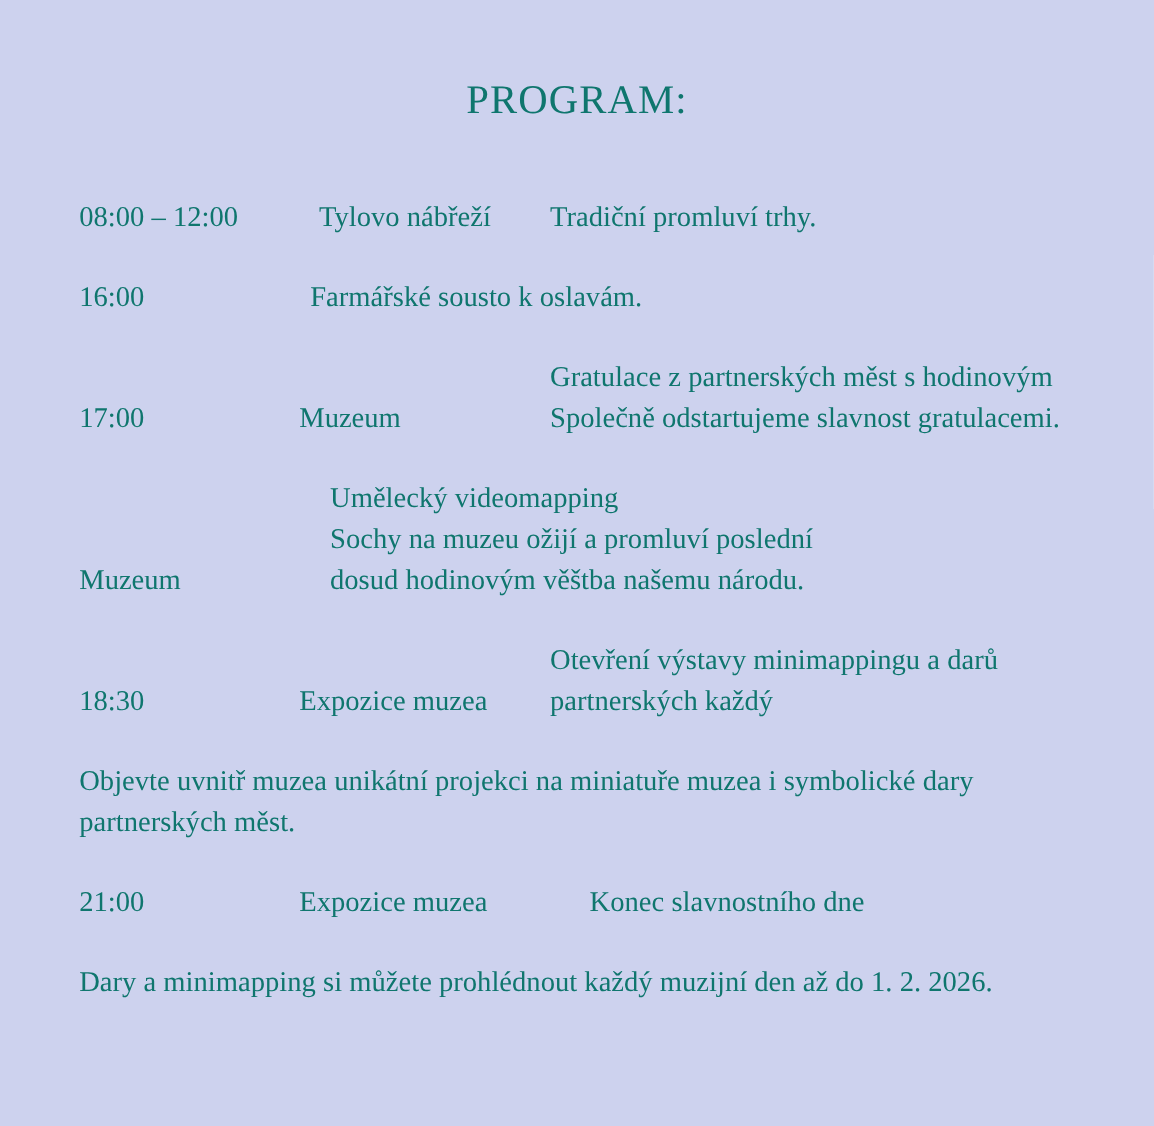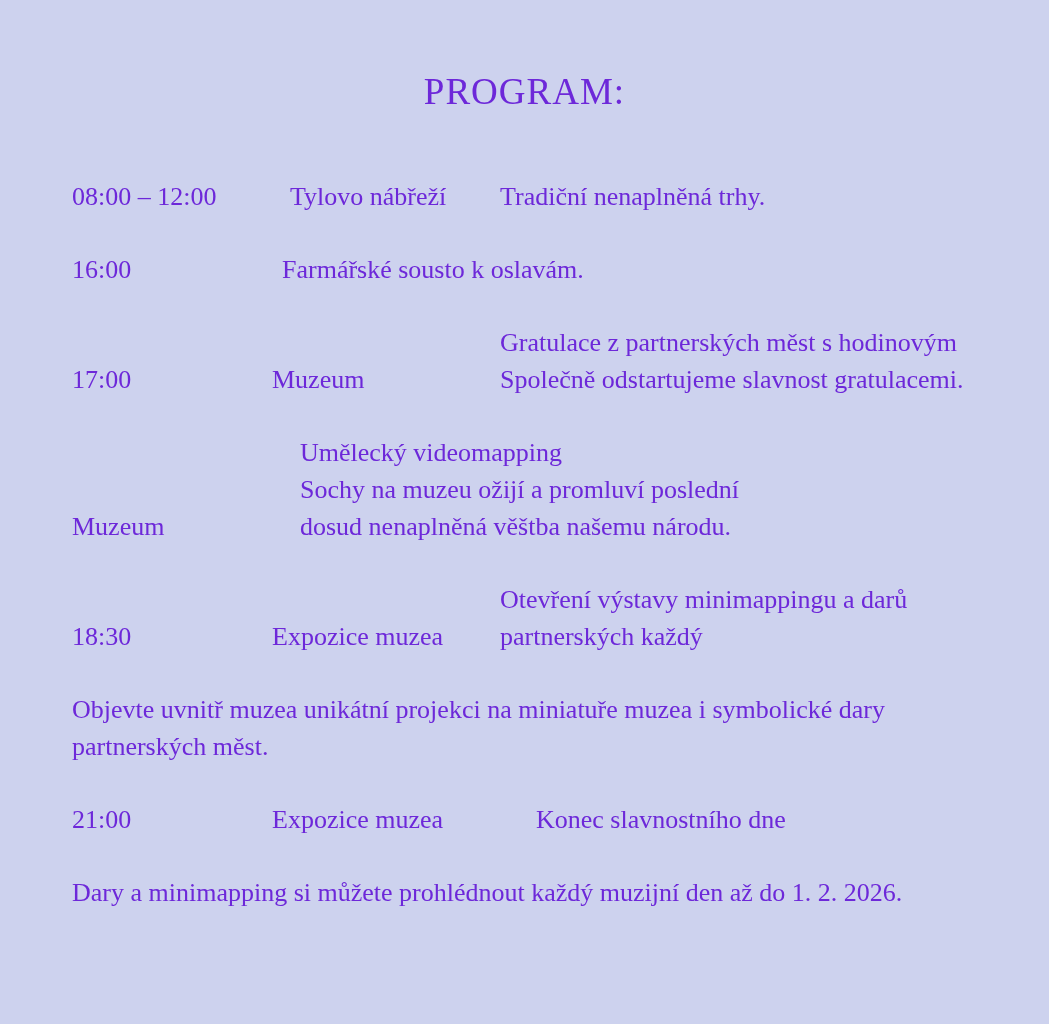--- a/index.html
+++ b/index.html
@@ -4,21 +4,21 @@
 <style>
   html, body {
     margin: 0;
     padding: 0;
   }
   .page {
     position: relative;
     width: 1049px;
     height: 1024px;
     background: #cdd2ee;
-    color: #6d28d9;
+    color: #0f766e;
     font-family: "Liberation Serif", "DejaVu Serif", serif;
     font-size: 26px;
     line-height: 37px;
     box-sizing: border-box;
     padding: 70px 60px 0 72px;
     overflow: hidden;
   }
   .title {
     margin: 0 12px 0 0;
     padding: 0;
@@ -63,21 +63,21 @@
 <body>
 
 <div class="page">
 
   <h1 class="title">PROGRAM:</h1>
 
   <div class="row">
     <div class="col-time">08:00 – 12:00</div>
     <div class="col-loc loc-indent">Tylovo nábřeží</div>
     <div class="col-desc">
-      <div>Tradiční nenaplněná trhy.</div>
+      <div>Tradiční promluví trhy.</div>
     </div>
   </div>
 
   <div class="row">
     <div class="col-time">16:00</div>
     <div class="col-desc desc-indent-sm">
       <div>Farmářské sousto k oslavám.</div>
     </div>
   </div>
 
@@ -88,21 +88,21 @@
       <div>Gratulace z partnerských měst s hodinovým</div>
       <div>Společně odstartujeme slavnost gratulacemi.</div>
     </div>
   </div>
 
   <div class="row">
     <div class="col-loc">Muzeum</div>
     <div class="col-desc">
       <div>Umělecký videomapping</div>
       <div>Sochy na muzeu ožijí a promluví poslední</div>
-      <div>dosud nenaplněná věštba našemu národu.</div>
+      <div>dosud hodinovým věštba našemu národu.</div>
     </div>
   </div>
 
   <div class="row">
     <div class="col-time">18:30</div>
     <div class="col-loc">Expozice muzea</div>
     <div class="col-desc">
       <div>Otevření výstavy minimappingu a darů</div>
       <div>partnerských každý</div>
     </div>

